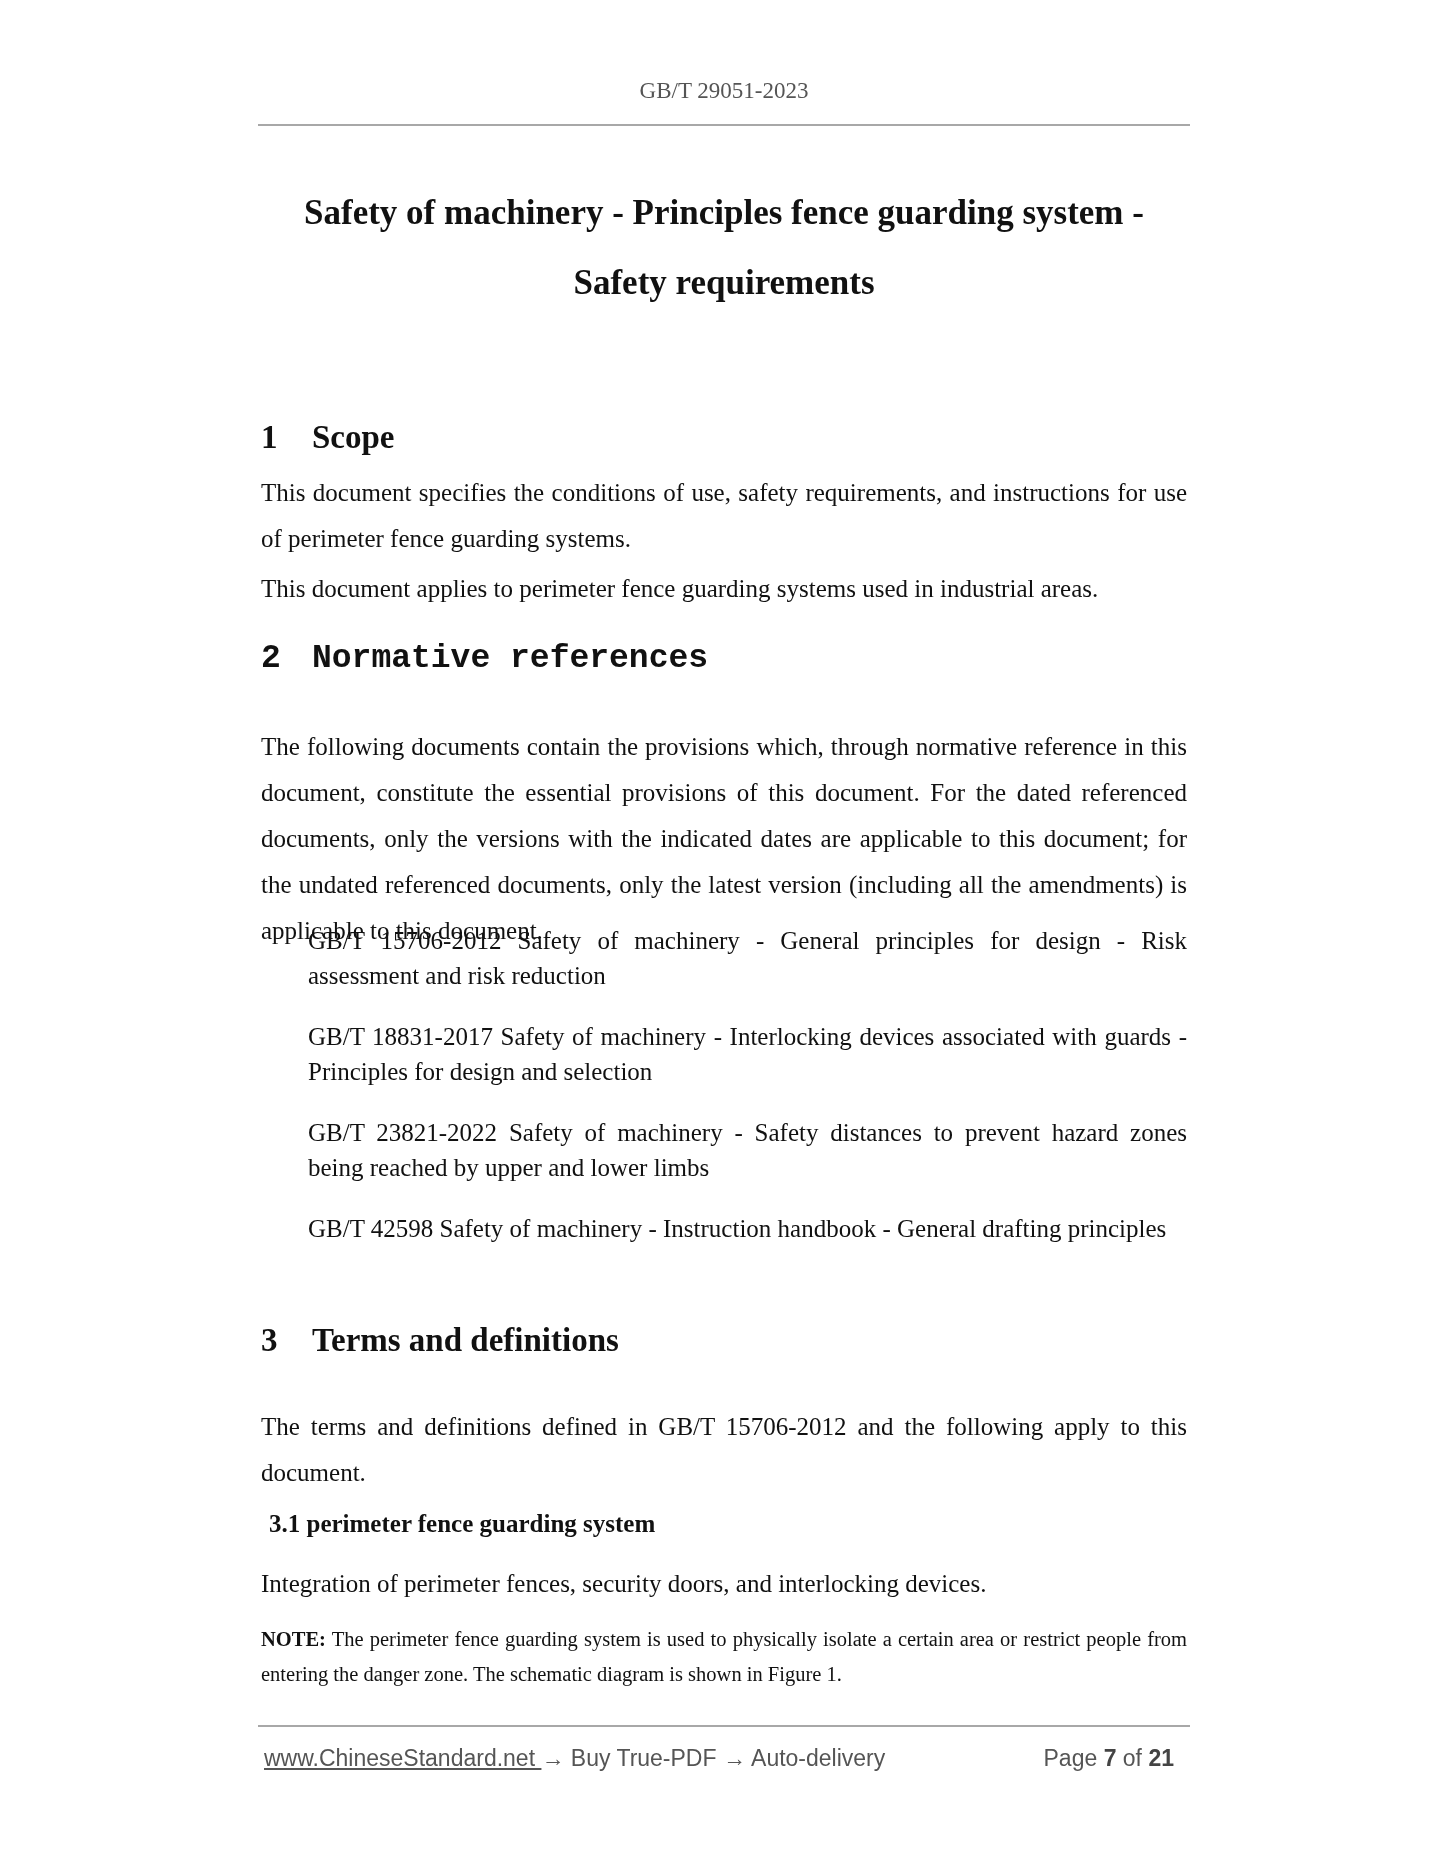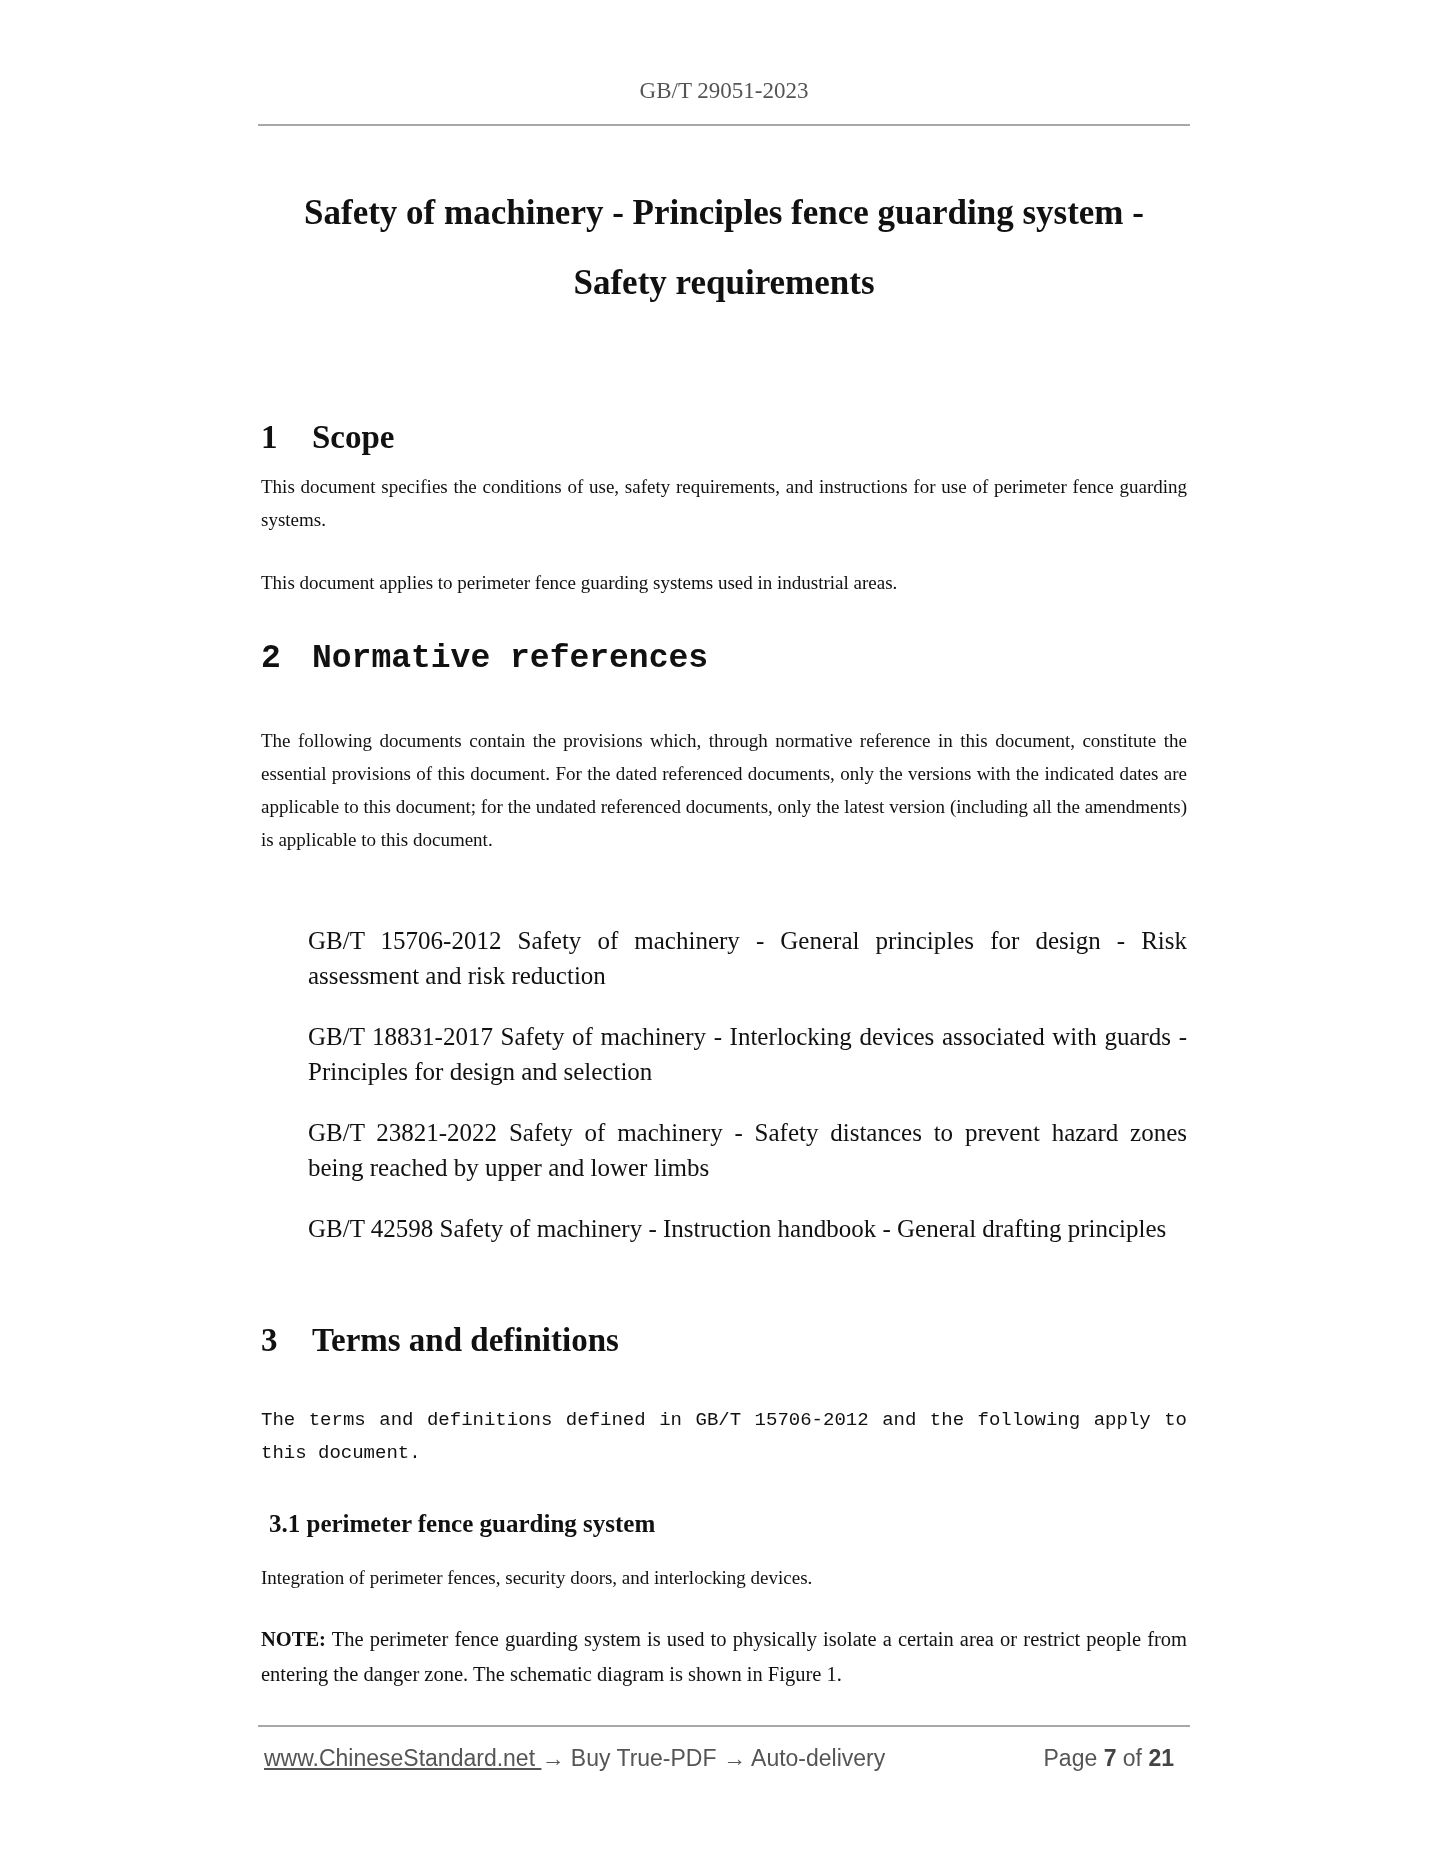--- a/index.html
+++ b/index.html
@@ -17,21 +17,21 @@
 
   .doc-title {
     position: absolute; left: 258px; width: 932px; top: 178px;
     text-align: center; font-weight: bold; font-size: 35px; line-height: 70px; margin: 0;
   }
   .h1 {
     position: absolute; left: 261px; font-weight: bold; font-size: 33px; margin: 0;
   }
   .h1 .num { display: inline-block; width: 51px; }
   .para {
-    position: absolute; left: 261px; width: 926px; font-size: 19px; line-height: 33px;
+    position: absolute; left: 261px; width: 926px; font-size: 25px; line-height: 46px;
     margin: 0; text-align: justify;
   }
   .ref {
     position: absolute; left: 308px; width: 879px; font-size: 25px; line-height: 34.5px;
     margin: 0; text-align: justify;
   }
   .h2 {
     position: absolute; left: 261px; font-weight: bold; font-size: 25px; margin: 8px;
   }
   .note {
@@ -74,21 +74,21 @@
 <p class="para" style="top:724px;">The following documents contain the provisions which, through normative reference in this document, constitute the essential provisions of this document. For the dated referenced documents, only the versions with the indicated dates are applicable to this document; for the undated referenced documents, only the latest version (including all the amendments) is applicable to this document.</p>
 
 <p class="ref" style="top:924px;">GB/T 15706-2012 Safety of machinery - General principles for design - Risk assessment and risk reduction</p>
 <p class="ref" style="top:1020px;">GB/T 18831-2017 Safety of machinery - Interlocking devices associated with guards - Principles for design and selection</p>
 <p class="ref" style="top:1116px;">GB/T 23821-2022 Safety of machinery - Safety distances to prevent hazard zones being reached by upper and lower limbs</p>
 <p class="ref" style="top:1212px;">GB/T 42598 Safety of machinery - Instruction handbook - General drafting principles</p>
 
 <h2 class="h1" style="top:1322px;">
   <span class="num">3</span><span>Terms and definitions</span>
 </h2>
-<p class="para" style="top:1404px;font-family:Liberation Mono, monospace;">The terms and definitions defined in GB/T 15706-2012 and the following apply to this document.</p>
+<p class="para" style="top:1404px;">The terms and definitions defined in GB/T 15706-2012 and the following apply to this document.</p>
 
 <h3 class="h2" style="top:1502px;">3.1 perimeter fence guarding system</h3>
 <p class="para" style="top:1561px;">Integration of perimeter fences, security doors, and interlocking devices.</p>
 <p class="note" style="top:1622px;"><b>NOTE:</b><span> The perimeter fence guarding system is used to physically isolate a certain area or restrict people from entering the danger zone. The schematic diagram is shown in Figure 1.</span></p>
 
 <div class="rule bottom"></div>
 <div class="footer">
   <div class="left">
     <a class="site" href="#">www.ChineseStandard.net </a><span>→ Buy True-PDF → Auto-delivery</span>
   </div>

